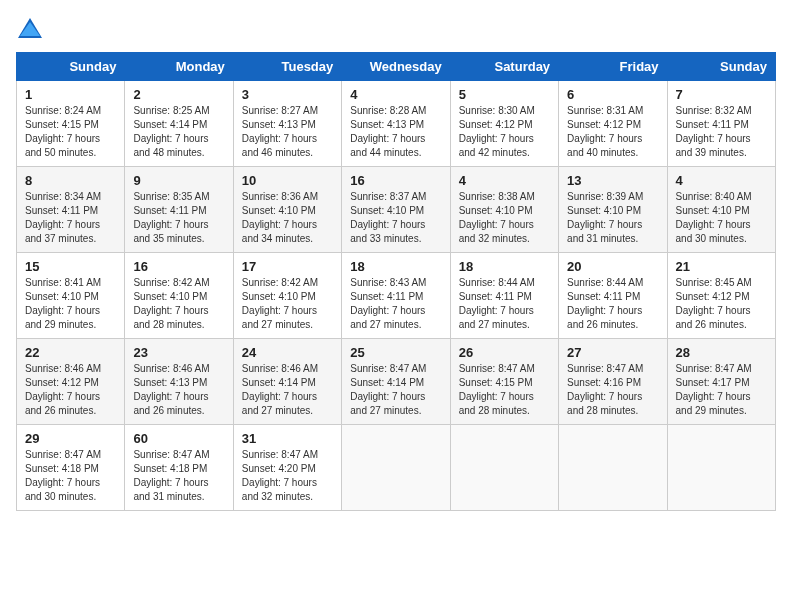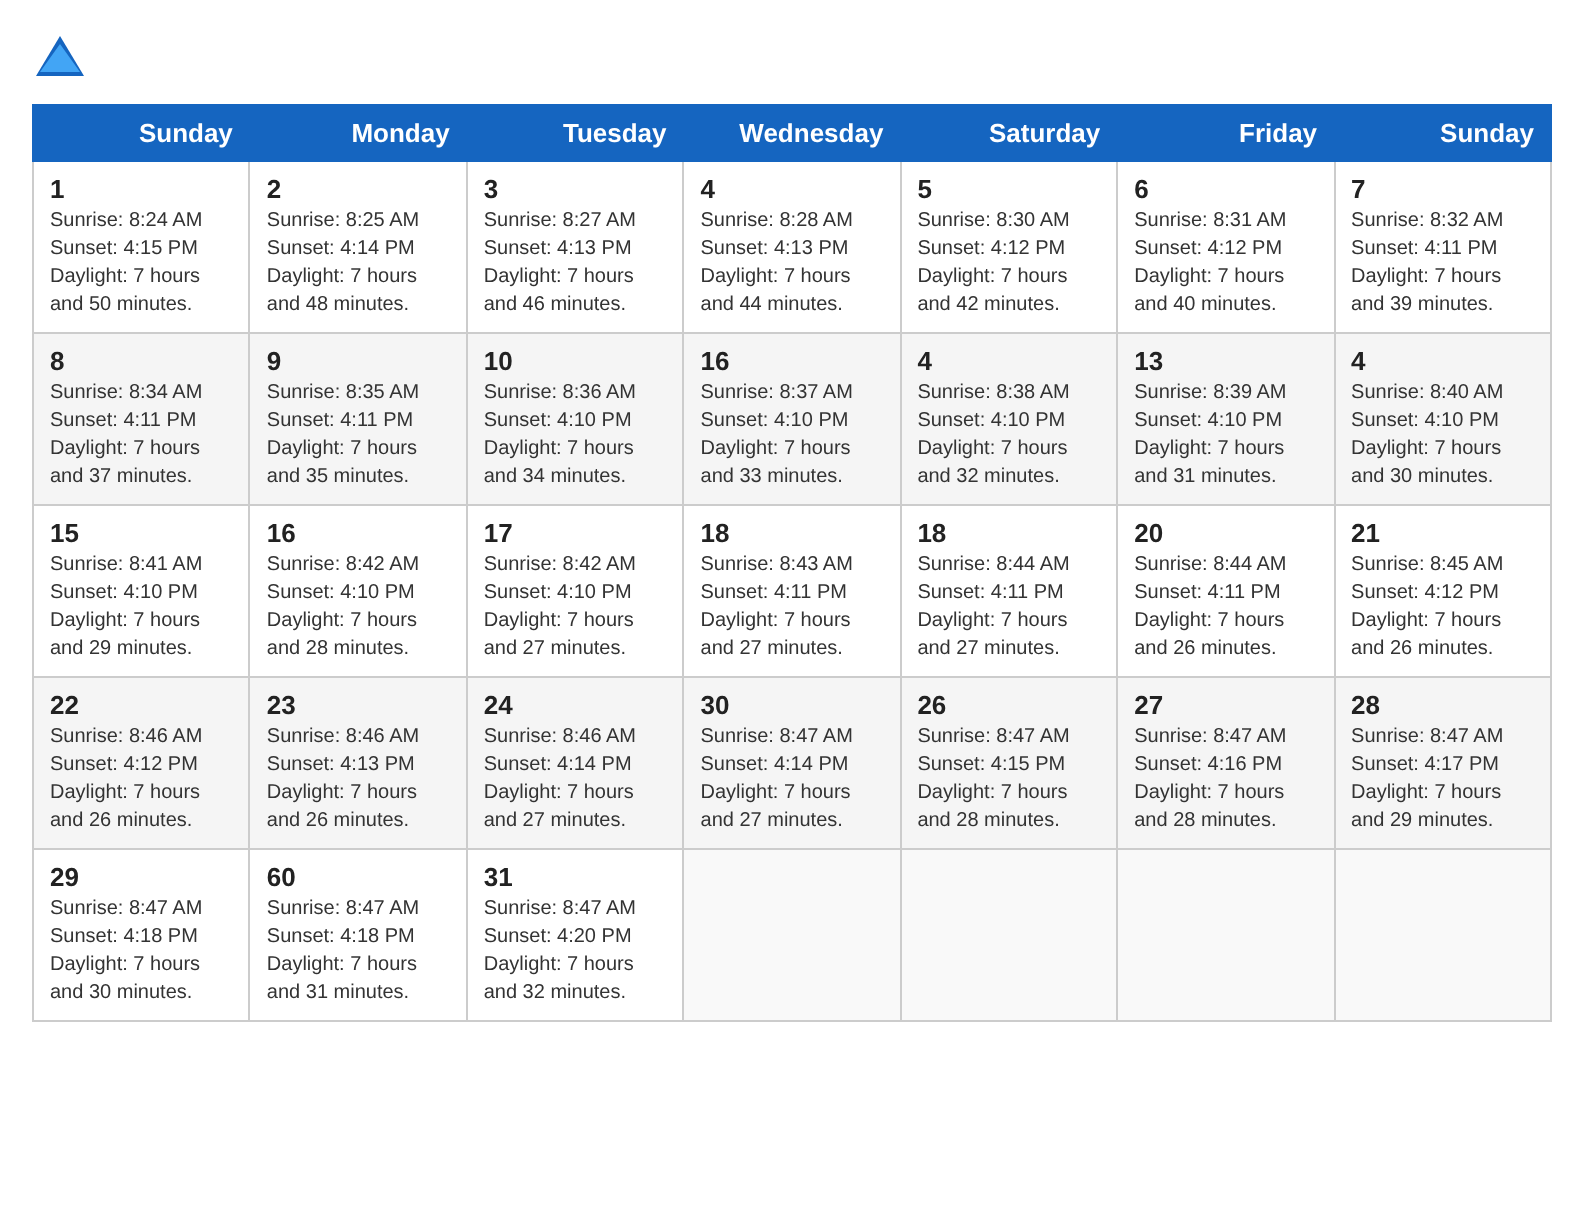--- a/index.html
+++ b/index.html
@@ -139,21 +139,21 @@
         <td><span class="day-num">17</span><span class="day-info">Sunrise: 8:42 AM<br>Sunset: 4:10 PM<br>Daylight: 7 hours and 27 minutes.</span></td>
         <td><span class="day-num">18</span><span class="day-info">Sunrise: 8:43 AM<br>Sunset: 4:11 PM<br>Daylight: 7 hours and 27 minutes.</span></td>
         <td><span class="day-num">18</span><span class="day-info">Sunrise: 8:44 AM<br>Sunset: 4:11 PM<br>Daylight: 7 hours and 27 minutes.</span></td>
         <td><span class="day-num">20</span><span class="day-info">Sunrise: 8:44 AM<br>Sunset: 4:11 PM<br>Daylight: 7 hours and 26 minutes.</span></td>
         <td><span class="day-num">21</span><span class="day-info">Sunrise: 8:45 AM<br>Sunset: 4:12 PM<br>Daylight: 7 hours and 26 minutes.</span></td>
       </tr>
       <tr>
         <td><span class="day-num">22</span><span class="day-info">Sunrise: 8:46 AM<br>Sunset: 4:12 PM<br>Daylight: 7 hours and 26 minutes.</span></td>
         <td><span class="day-num">23</span><span class="day-info">Sunrise: 8:46 AM<br>Sunset: 4:13 PM<br>Daylight: 7 hours and 26 minutes.</span></td>
         <td><span class="day-num">24</span><span class="day-info">Sunrise: 8:46 AM<br>Sunset: 4:14 PM<br>Daylight: 7 hours and 27 minutes.</span></td>
-        <td><span class="day-num">30</span><span class="day-info">Sunrise: 8:47 AM<br>Sunset: 4:14 PM<br>Daylight: 7 hours and 27 minutes.</span></td>
+        <td><span class="day-num">25</span><span class="day-info">Sunrise: 8:47 AM<br>Sunset: 4:14 PM<br>Daylight: 7 hours and 27 minutes.</span></td>
         <td><span class="day-num">26</span><span class="day-info">Sunrise: 8:47 AM<br>Sunset: 4:15 PM<br>Daylight: 7 hours and 28 minutes.</span></td>
         <td><span class="day-num">27</span><span class="day-info">Sunrise: 8:47 AM<br>Sunset: 4:16 PM<br>Daylight: 7 hours and 28 minutes.</span></td>
         <td><span class="day-num">28</span><span class="day-info">Sunrise: 8:47 AM<br>Sunset: 4:17 PM<br>Daylight: 7 hours and 29 minutes.</span></td>
       </tr>
       <tr>
         <td><span class="day-num">29</span><span class="day-info">Sunrise: 8:47 AM<br>Sunset: 4:18 PM<br>Daylight: 7 hours and 30 minutes.</span></td>
         <td><span class="day-num">60</span><span class="day-info">Sunrise: 8:47 AM<br>Sunset: 4:18 PM<br>Daylight: 7 hours and 31 minutes.</span></td>
         <td><span class="day-num">31</span><span class="day-info">Sunrise: 8:47 AM<br>Sunset: 4:20 PM<br>Daylight: 7 hours and 32 minutes.</span></td>
         <td class="empty"></td>
         <td class="empty"></td>

